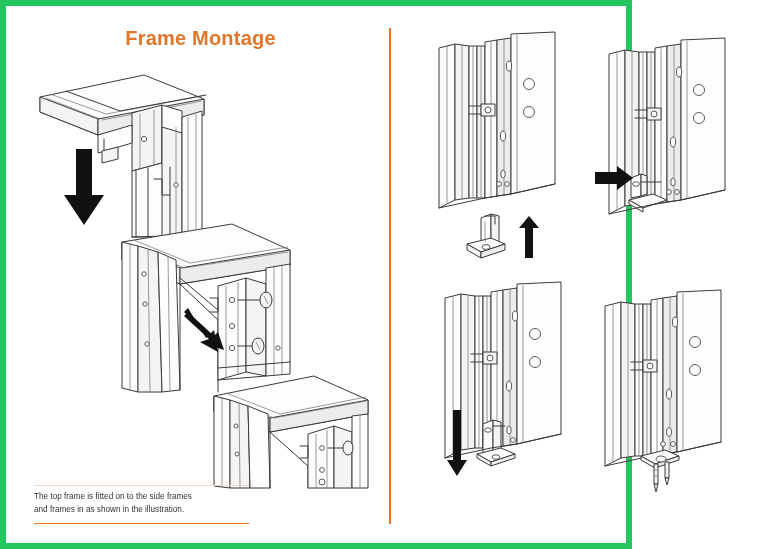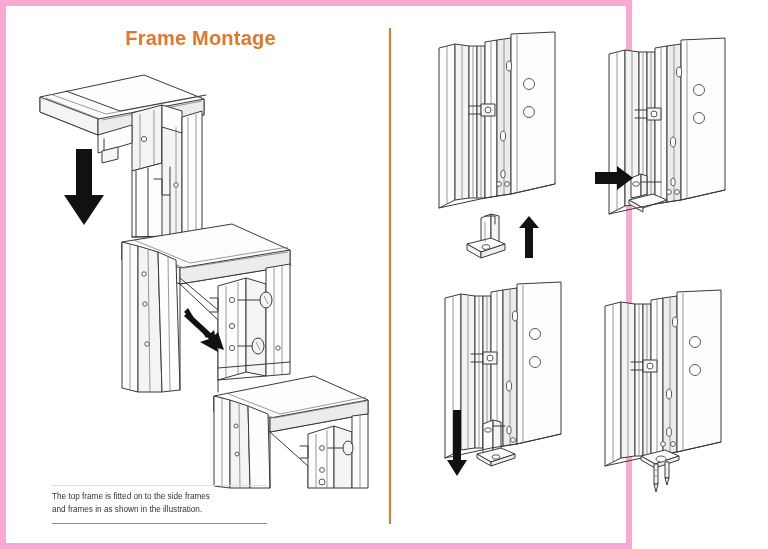--- a/index.html
+++ b/index.html
@@ -3,21 +3,21 @@
 <meta charset="utf-8">
 <style>
   html,body{margin:0;padding:0;background:#ffffff;}
   body{
     width:768px;height:549px;overflow:hidden;
     font-family:"Liberation Sans","DejaVu Sans",sans-serif;
   }
   #page{
     position:relative;width:632px;height:549px;
     box-sizing:border-box;
-    border:6px solid #f9a8d4;
+    border:6px solid #22c55e;
     background:#ffffff;
     padding-left:12px;
   }
   
   #left-column{
     position:absolute;left:6px;top:6px;width:377px;height:537px;
   }
   #right-column{
     position:absolute;left:389px;top:6px;width:373px;height:537px;
   }
@@ -34,21 +34,21 @@
   }
   
   .caption{
     position:absolute;
     font-size:8.2px;line-height:12.5px;color:#333333;
   }
   #left-caption{
     left:22px;top:473px;width:215px;
     border-top:1px solid #f0d9c8;
     border-bottom:1.6px solid #e2762a;
-    padding-top:5px;padding-bottom:7px;margin-left:18px;
+    padding-top:5px;padding-bottom:7px;
   }
   .caption div{white-space:nowrap;}
   
   .illus{position:absolute;}
   svg{display:block;overflow:visible;}
   .ln{fill:none;stroke:#3a3a3a;stroke-width:1;stroke-linejoin:round;stroke-linecap:round;}
   .ln-t{fill:none;stroke:#6d6d6d;stroke-width:.7;}
   .face{fill:#fdfdfd;stroke:#3a3a3a;stroke-width:1;stroke-linejoin:round;}
   .face2{fill:#f4f4f4;stroke:#3a3a3a;stroke-width:1;stroke-linejoin:round;}
   .face3{fill:#ececec;stroke:#3a3a3a;stroke-width:1;stroke-linejoin:round;}

